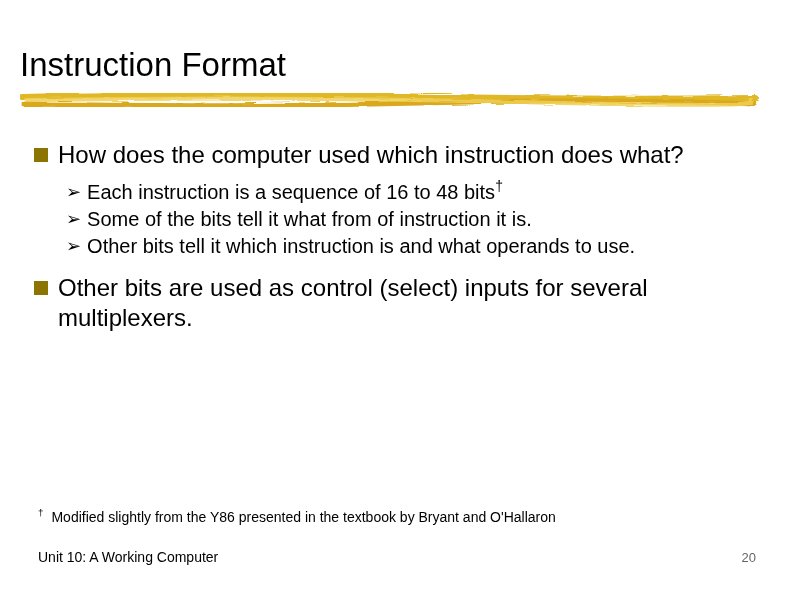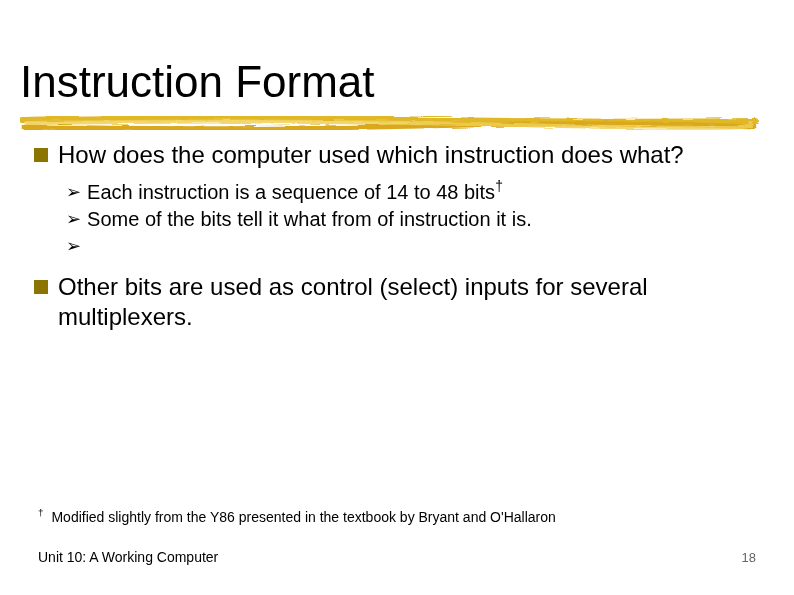--- a/index.html
+++ b/index.html
@@ -15,24 +15,24 @@
   .slide {
     width: 794px; height: 595px;
     position: relative;
   }
   .title-area {
     position: absolute;
     left: 20px; top: 46px;
     width: 740px;
   }
   .title-text {
-    font-size: 44px;
+    font-size: 33px;
     font-weight: 400;
     letter-spacing: 0px;
-    margin: 11px 0 4px 0;
+    margin: 0 0 4px 0;
   }
   .underline-wrap {
     position: relative;
     height: 26px;
     width: 740px;
     overflow: visible;
   }
   .body {
     position: absolute;
     left: 34px;
@@ -136,39 +136,40 @@
 
     <div class="l1">
       <div class="l1-bullet"></div>
       <div class="l1-text">How does the computer used which instruction does what?</div>
     </div>
 
     <div class="l2-group">
       <div class="l2">
         <div class="l2-bullet">➢</div>
         <div class="l2-text">
-          <span>Each instruction is a sequence of 14 to 48 bits</span><span class="sup">†</span>
+          <span>Each instruction is a sequence of 16 to 48 bits</span><span class="sup">†</span>
         </div>
       </div>
       <div class="l2">
         <div class="l2-bullet">➢</div>
         <div class="l2-text">Some of the bits tell it what from of instruction it is.</div>
       </div>
       <div class="l2">
         <div class="l2-bullet">➢</div>
+        <div class="l2-text">Other bits tell it which instruction is and what operands to use.</div>
       </div>
     </div>
 
     <div class="l1">
       <div class="l1-bullet"></div>
       <div class="l1-text">Other bits are used as control (select) inputs for several multiplexers.</div>
     </div>
 
   </div>
 
   <div class="footnote">
     <span class="sup">†</span><span>Modified slightly from the Y86 presented in the textbook by Bryant and O'Hallaron</span>
   </div>
 
   <div class="footer-left">Unit 10: A Working Computer</div>
-  <div class="footer-right">18</div>
+  <div class="footer-right">20</div>
 
 </div>
 
 </body></html>

